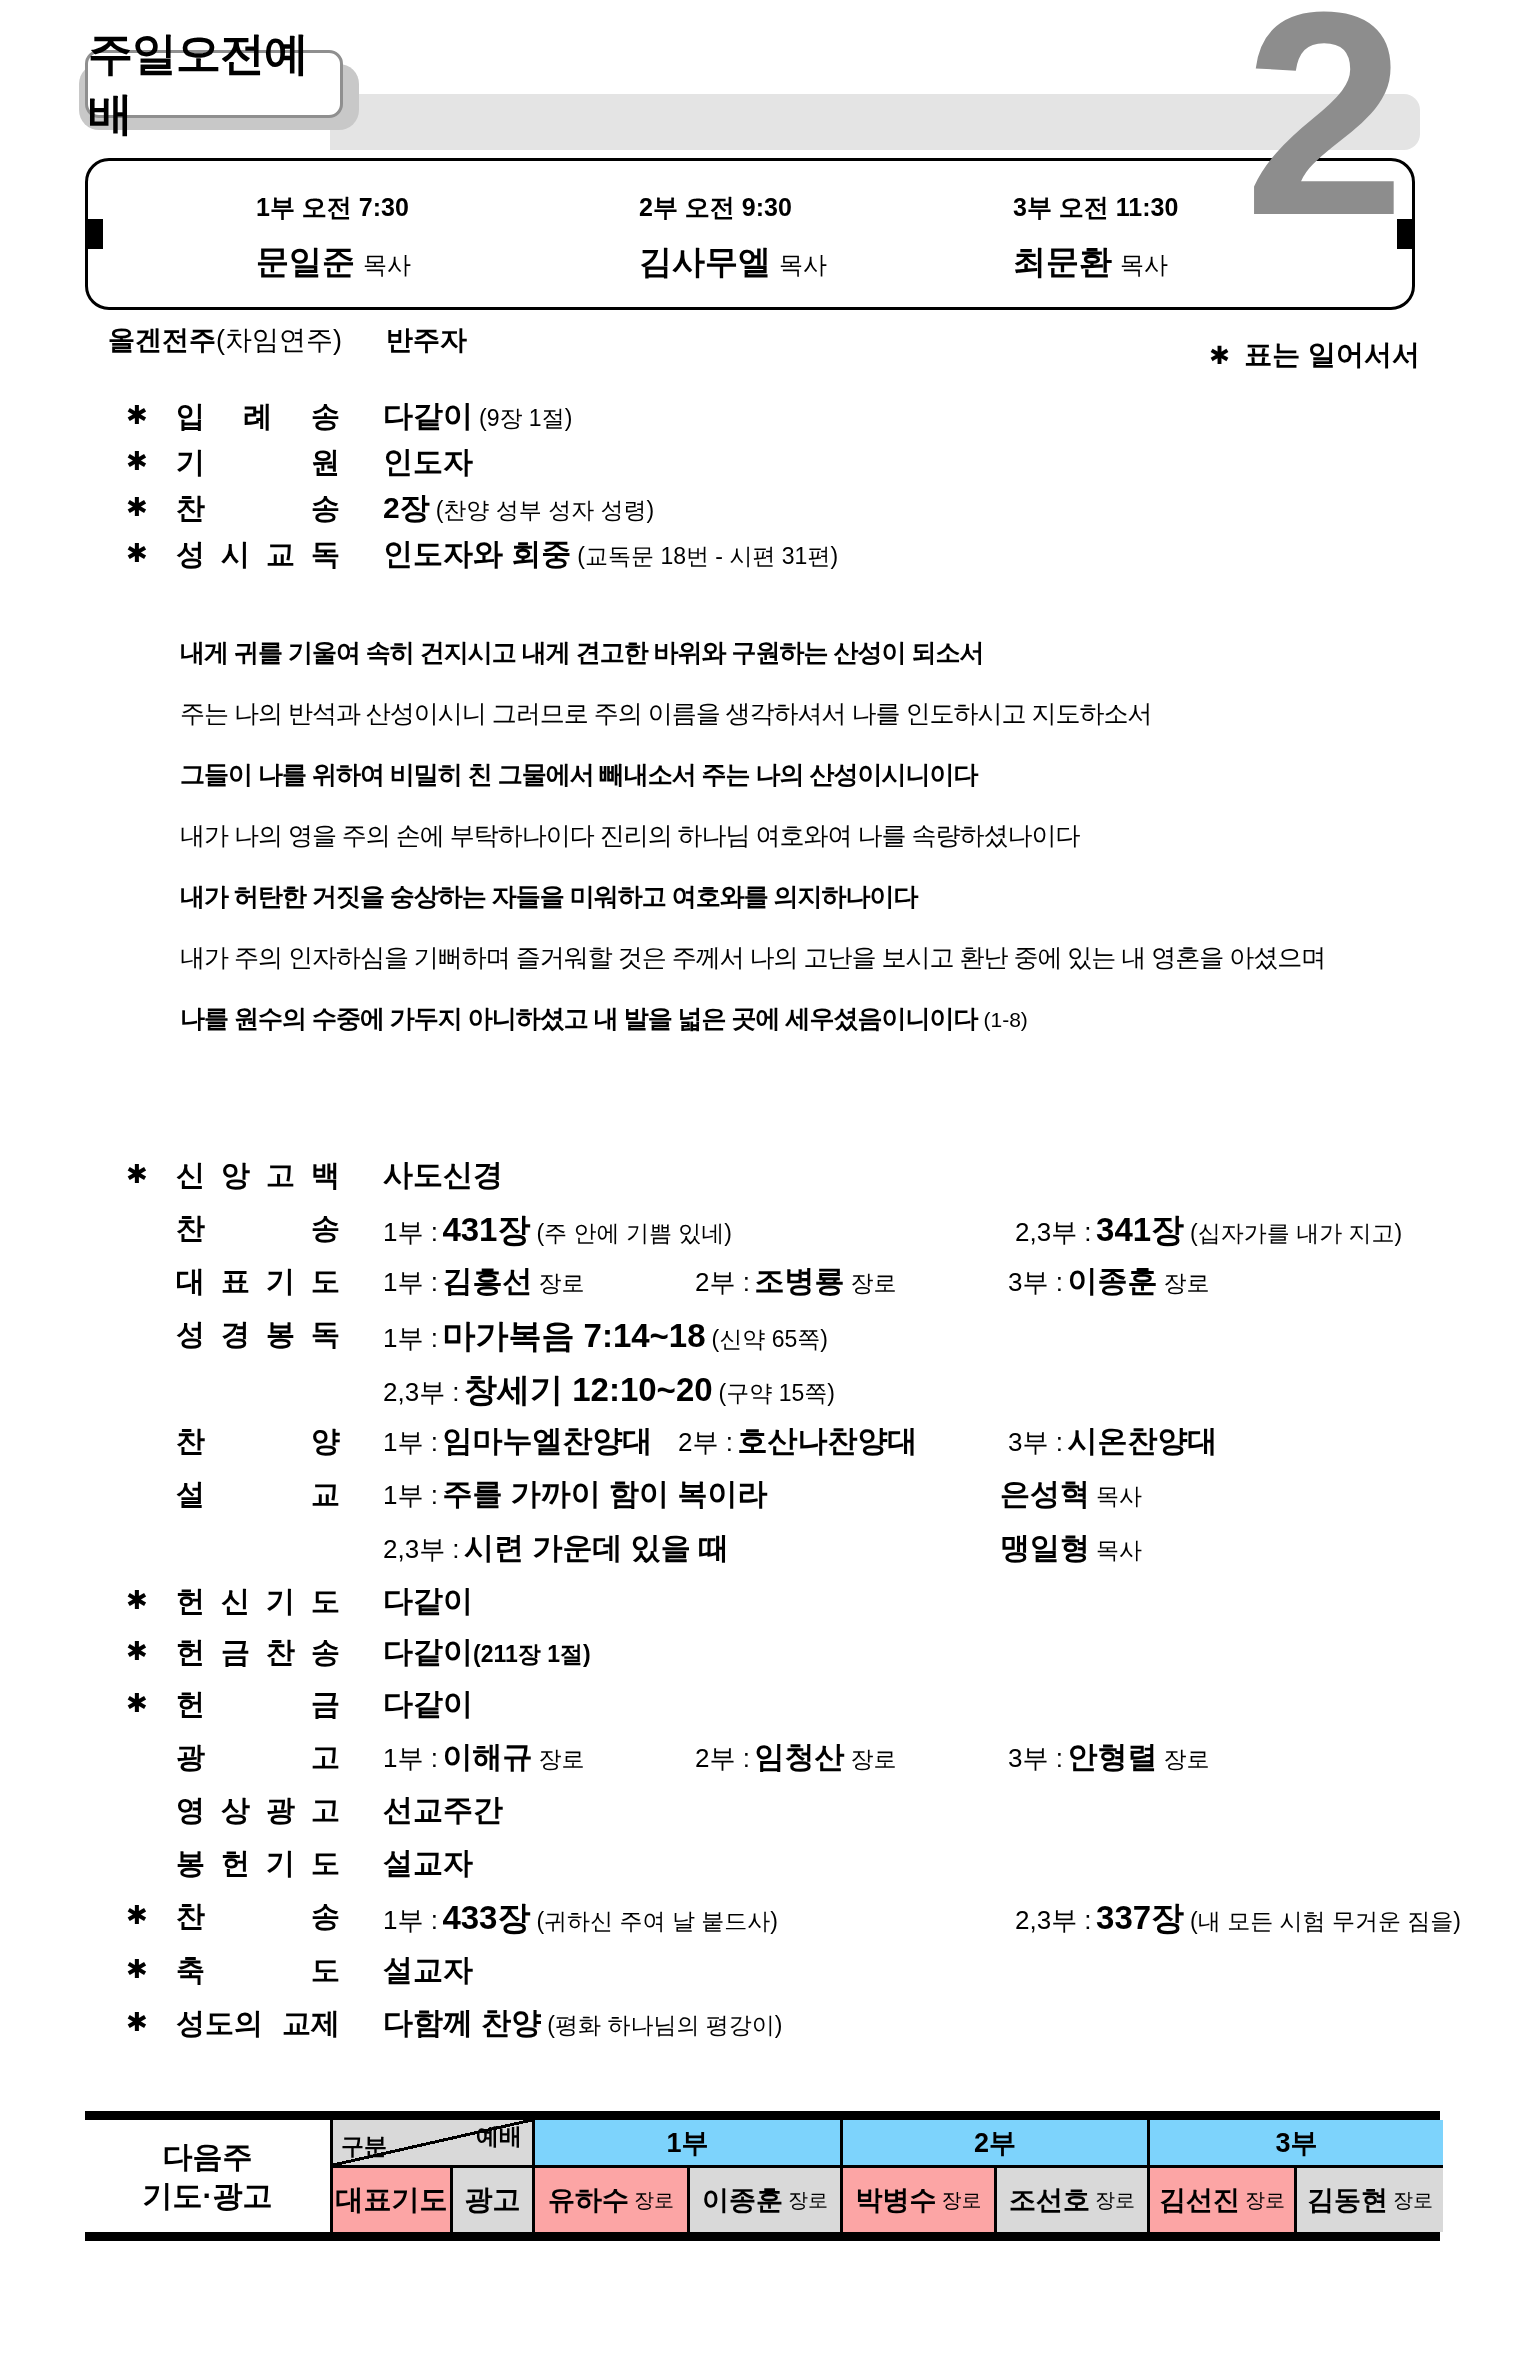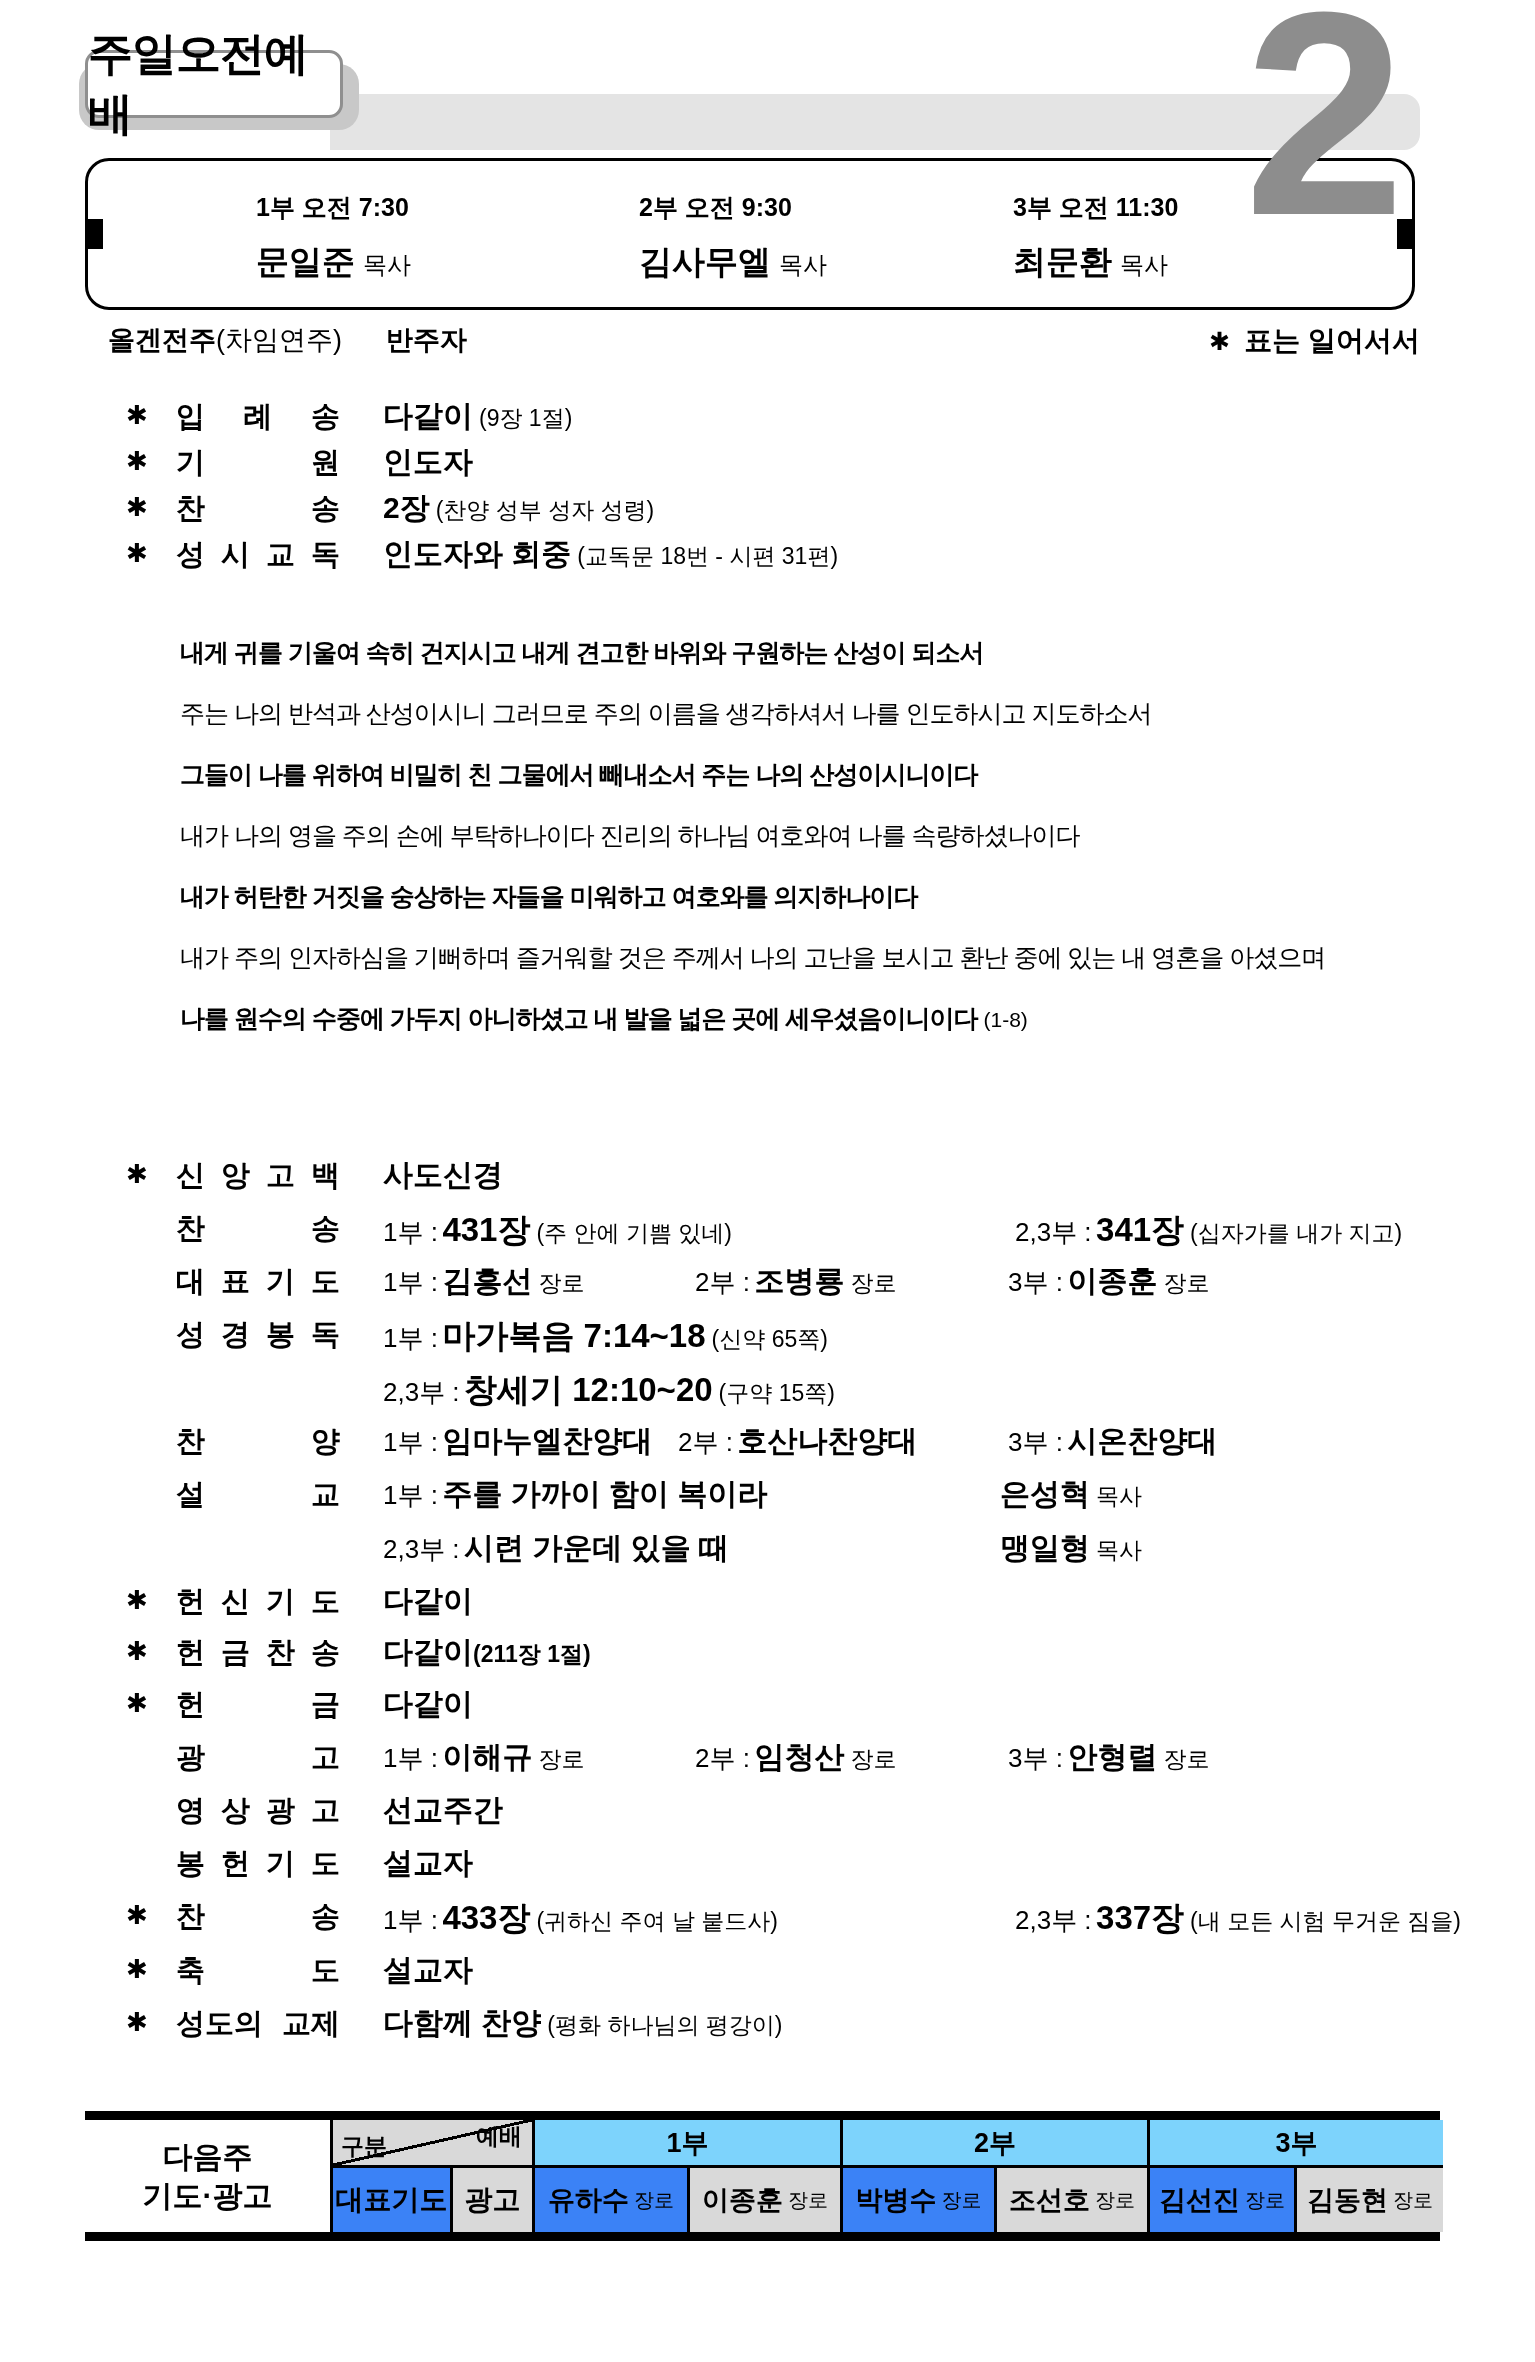--- a/index.html
+++ b/index.html
@@ -24,21 +24,21 @@
   .tab { position:absolute; width:18px; height:30px; background:#000; top:58px; }
   .tab-l { left:-3px; } .tab-r { right:-3px; }
   .svc { position:absolute; top:30px; white-space:nowrap; }
   .svc-time { font-size:25px; font-weight:bold; }
   .svc-pastor { margin-top:16px; font-size:33px; font-weight:bold; }
   .svc-pastor .role { font-size:24px; font-weight:normal; margin-left:8px; }
   .prelude { position:absolute; left:108px; top:322px; width:1312px; display:flex;
              justify-content:space-between; font-size:27px; white-space:nowrap; }
   .pre-b { font-weight:bold; } .pre-r { font-weight:normal; }
   .gap40 { display:inline-block; width:44px; }
-  .stand { font-weight:bold; font-size:28px; }
+  .stand { font-weight:bold; font-size:28px;margin-top:14px; }
   .stand .st-star { font-weight:normal; font-size:25px; margin-right:14px; }
   
   .row { position:absolute; left:0; width:1535px; height:52px; white-space:nowrap; }
   .star { position:absolute; left:126px; width:40px; font-size:26px; top:4px; }
   .label { position:absolute; left:176px; width:164px; font-size:29px; font-weight:bold;
            text-align:justify; text-align-last:justify; top:1px; }
   .content { position:absolute; left:383px; top:0; }
   .c2 { position:absolute; left:695px; top:0;text-align:center; }
   .c3 { position:absolute; left:1008px; top:0; }
   .c23 { position:absolute; left:1015px; top:0; }
@@ -68,21 +68,21 @@
   .hdr { background:#7dd3fc; border-bottom:3px solid #000; font-size:27px; font-weight:bold; }
   .corner { grid-column:1 / span 2; position:relative;
             background:#d9d9d9 linear-gradient(to bottom right,
               rgba(0,0,0,0) calc(50% - 1.5px), #000 calc(50% - 1.5px),
               #000 calc(50% + 1.5px), rgba(0,0,0,0) calc(50% + 1.5px)); }
   .corner .ct { position:absolute; top:1px; right:10px; font-size:23px; font-weight:bold; }
   .corner .cb { position:absolute; bottom:3px; left:8px; font-size:23px; font-weight:bold; }
   .span2-a { grid-column:3 / span 2; } .span2-b { grid-column:5 / span 2; } .span2-c { grid-column:7 / span 2; }
   .duty { font-size:28px; font-weight:bold; }
   .gray { background:#d9d9d9; }
-  .white { background:#3b82f6; }
+  .white { background:#fca5a5; }
   .tname { font-size:27px; font-weight:bold; }
   .ttitle { font-size:20px; font-weight:normal; margin-left:5px; }
   .noRight { border-right:none; }
 </style>
 </head>
 <body>
 
 <div class="page">
 
   <div class="band"></div>

